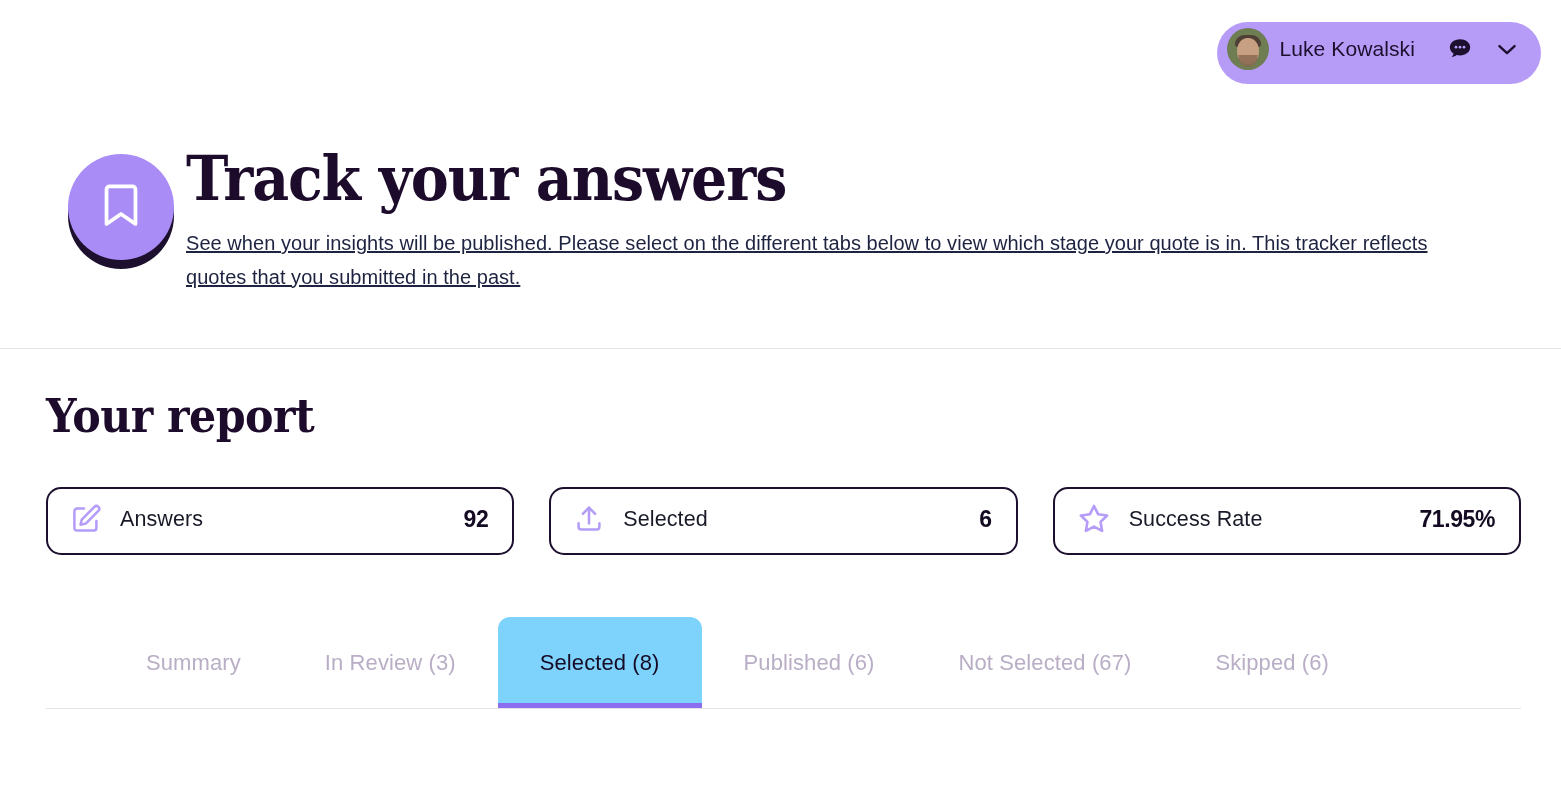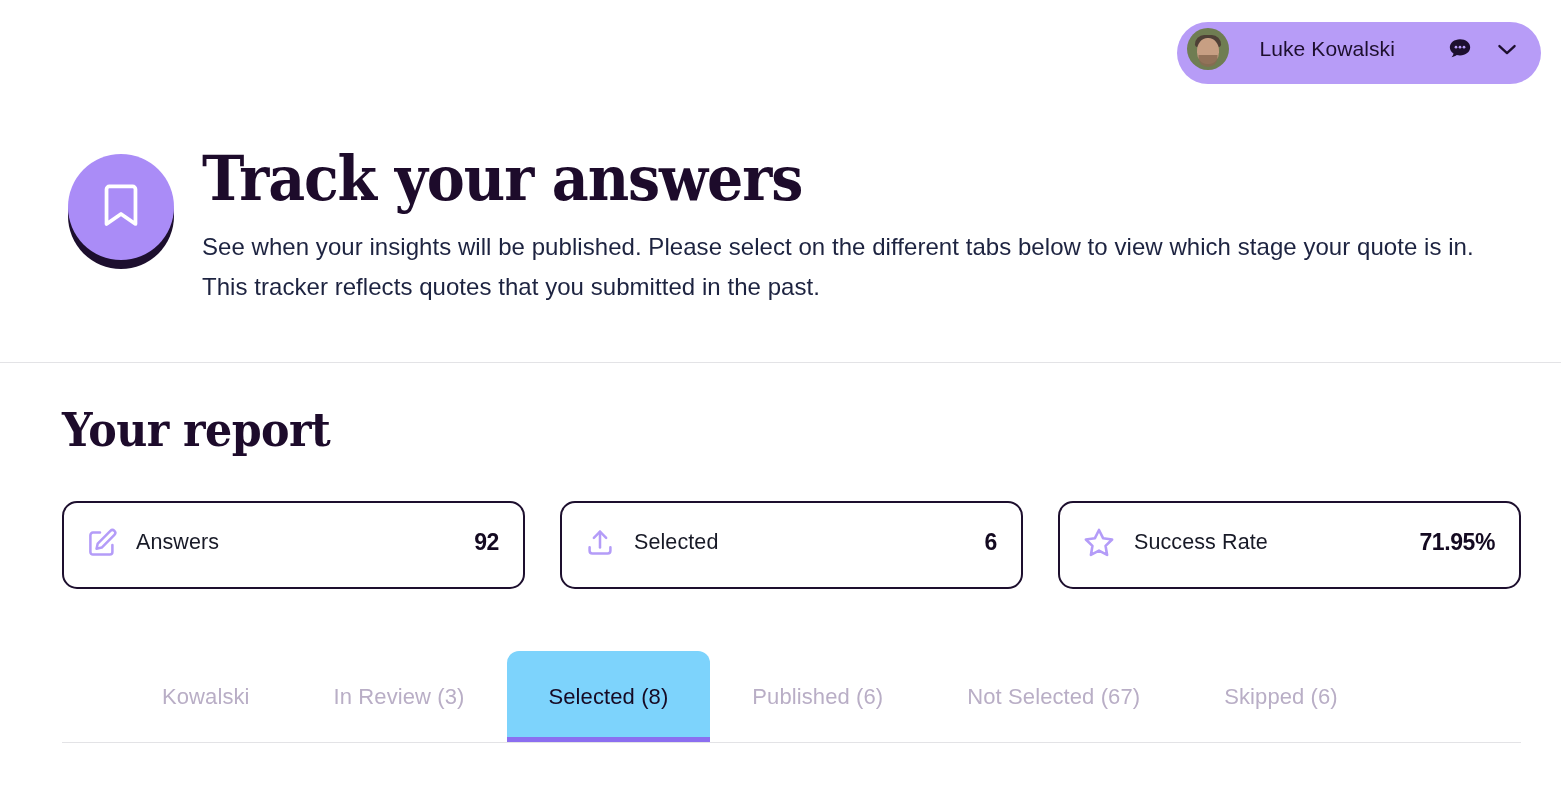--- a/index.html
+++ b/index.html
@@ -20,21 +20,21 @@
   .user-pill {
     position: absolute;
     top: 22px;
     right: 20px;
     height: 62px;
     display: flex;
     align-items: center;
     background: #b79cf7;
     border-radius: 34px;
     padding: 0 20px 8px 10px;
-    gap: 30px;
+    gap: 10px;
   }
   .avatar {
     width: 42px; height: 42px;
     border-radius: 50%;
     overflow: hidden;
     flex: 0 0 auto;
     background: #6f7d52;
     position: relative;
   }
   .avatar .face {
@@ -73,21 +73,21 @@
     align-items: center;
     gap: 20px;
     margin-left: 22px;
   }
   .icon-btn { display: flex; align-items: center; justify-content: center; cursor: pointer; }
 
   
   .hero {
     padding: 38px 40px 0 68px;
     display: flex;
-    gap: 28px;
+    gap: 12px;
     align-items: flex-start;
   }
   .badge-wrap {
     position: relative;
     width: 106px; height: 106px;
     flex: 0 0 auto;
     margin-top: 8px;
   }
   .badge-shadow {
     position: absolute;
@@ -113,57 +113,57 @@
     font-weight: 700;
     font-size: 62px;
     line-height: 1.05;
     letter-spacing: -1.2px;
     color: #1d0b2b;
     transform: scaleX(.92);
     transform-origin: left center;
   }
   .hero-desc {
     margin: 16px 0 0 0;
-    font-size: 24px;
+    font-size: 20px;
     line-height: 1.68;
     color: #1d2340;
     max-width: 1290px;
     letter-spacing: .05px;
+    text-decoration: underline;
   }
 
   .divider {
     margin-top: 54px;
     width: 100%;
     height: 1px;
     background: #e3e3e6;
   }
 
   
   .report {
     padding: 40px 40px 0 46px;
-    margin-left: 16px;
   }
   .report-title {
     margin: 0 0 44px 0;
     font-family: "DejaVu Serif", "Liberation Serif", serif;
     font-weight: 700;
     font-size: 46px;
     letter-spacing: -.6px;
     color: #1d0b2b;
     transform: scaleX(.93);
     transform-origin: left center;
   }
 
   .cards {
     display: flex;
     gap: 35px;
   }
   .stat-card {
     flex: 1 1 0;
-    height: 88px;
+    height: 68px;
     border: 2.5px solid #1d0f2e;
     border-radius: 15px;
     background: #fff;
     display: flex;
     align-items: center;
     padding: 0 24px 4px 22px;
     gap: 18px;
     cursor: pointer;
   }
   .stat-icon { flex: 0 0 auto; display: flex; align-items: center; }
@@ -310,21 +310,21 @@
       </span>
       <span class="stat-label">Success Rate</span>
       <span class="stat-value">71.95%</span>
     </div>
 
   </div>
 
   <div class="tabs-wrap">
     <div class="tabs">
       <div class="tab">
-          <span>Kowalski</span>
+          <span>Summary</span>
         </div>
       <div class="tab">
           <span>In Review (3)</span>
         </div>
       <div class="tab active">
           <span>Selected (8)</span>
         </div>
       <div class="tab">
           <span>Published (6)</span>
         </div>

